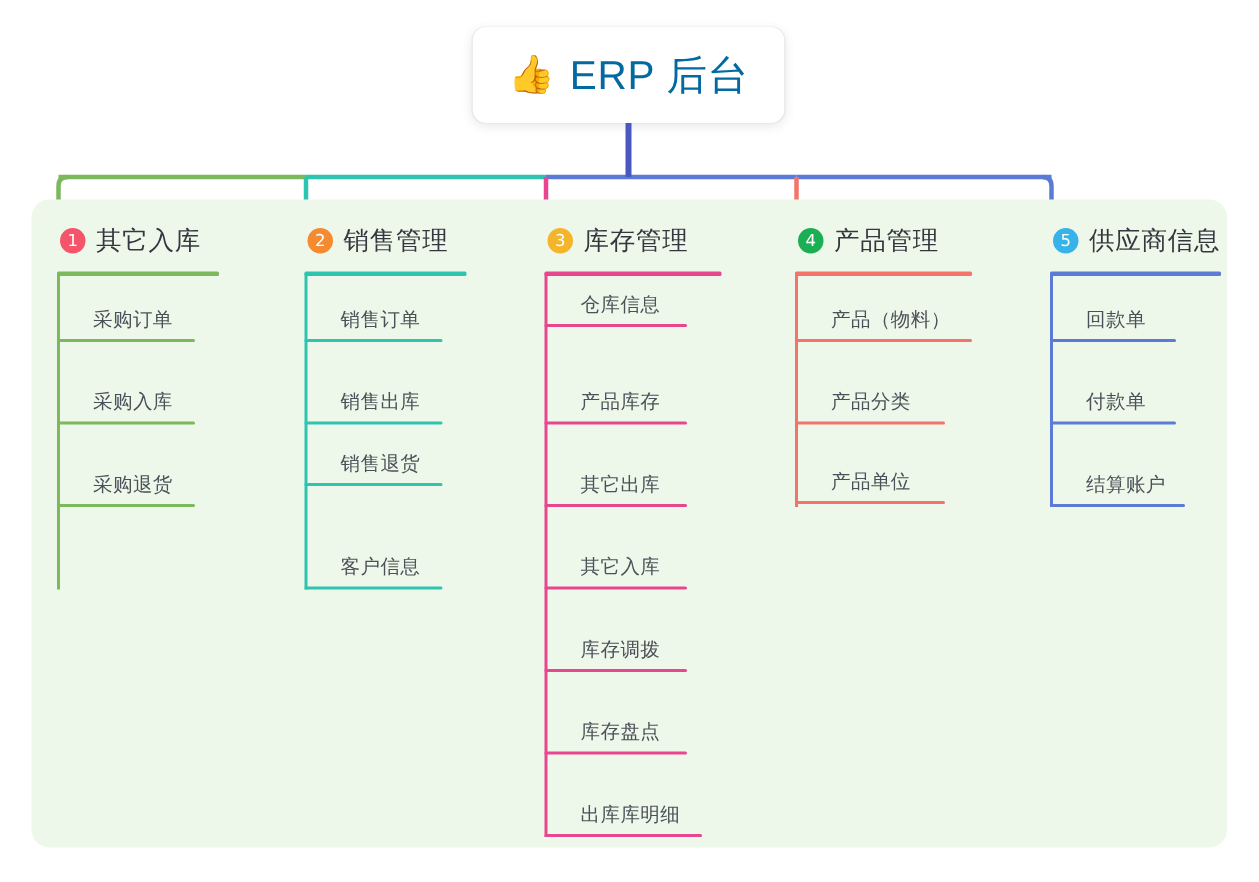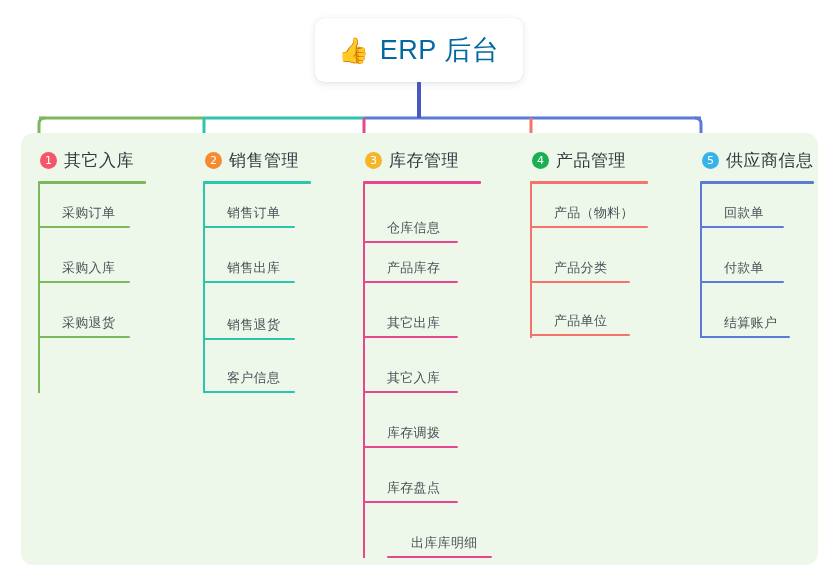--- a/index.html
+++ b/index.html
@@ -190,37 +190,37 @@
         <div class="col-underline" style="width: 108px; background: rgb(46, 196, 176);"></div>
         <div class="spine" style="background: rgb(46, 196, 176); height: 211px;"></div>
         <div class="leaf" style="top: 57px; height: 30px; width: 92px;">
           <span class="leaf-label">销售订单</span>
           <div class="leaf-rule" style="width: 92px; background: rgb(46, 196, 176);"></div>
         </div>
         <div class="leaf" style="top: 112px; height: 30px; width: 92px;">
           <span class="leaf-label">销售出库</span>
           <div class="leaf-rule" style="width: 92px; background: rgb(46, 196, 176);"></div>
         </div>
-        <div class="leaf" style="top: 169px; height: 30px; width: 92px; padding-left: 24px;">
+        <div class="leaf" style="top: 153px; height: 30px; width: 92px; padding-left: 24px;">
           <span class="leaf-label">销售退货</span>
           <div class="leaf-rule" style="width: 92px; background: rgb(46, 196, 176);"></div>
         </div>
         <div class="leaf" style="top: 222px; height: 30px; width: 92px; text-align: right;">
           <span class="leaf-label">客户信息</span>
           <div class="leaf-rule" style="width: 92px; background: rgb(46, 196, 176);"></div>
         </div>
       </div>
       <div class="column" style="left: 363px; top: 141px;">
         <div class="col-head">
           <span class="badge" style="background: rgb(245, 181, 42);">3</span>
           <span class="col-title">库存管理</span>
         </div>
         <div class="col-underline" style="width: 118px; background: rgb(232, 71, 143);"></div>
         <div class="spine" style="background: rgb(232, 71, 143); height: 376px;"></div>
-        <div class="leaf" style="top: 72px; height: 30px; width: 95px; font-family: Liberation Serif, serif;">
+        <div class="leaf" style="top: 47px; height: 30px; width: 95px; font-family: Liberation Serif, serif;">
           <span class="leaf-label">仓库信息</span>
           <div class="leaf-rule" style="width: 95px; background: rgb(232, 71, 143);"></div>
         </div>
         <div class="leaf" style="top: 112px; height: 30px; width: 95px;">
           <span class="leaf-label">产品库存</span>
           <div class="leaf-rule" style="width: 95px; background: rgb(232, 71, 143);"></div>
         </div>
         <div class="leaf" style="top: 167px; height: 30px; width: 95px;">
           <span class="leaf-label">其它出库</span>
           <div class="leaf-rule" style="width: 95px; background: rgb(232, 71, 143);"></div>
@@ -230,21 +230,21 @@
           <div class="leaf-rule" style="width: 95px; background: rgb(232, 71, 143);"></div>
         </div>
         <div class="leaf" style="top: 277px; height: 30px; width: 95px;">
           <span class="leaf-label">库存调拨</span>
           <div class="leaf-rule" style="width: 95px; background: rgb(232, 71, 143);"></div>
         </div>
         <div class="leaf" style="top: 332px; height: 30px; width: 95px;">
           <span class="leaf-label">库存盘点</span>
           <div class="leaf-rule" style="width: 95px; background: rgb(232, 71, 143);"></div>
         </div>
-        <div class="leaf" style="top: 387px; height: 30px; width: 105px; margin-left: 24px;">
+        <div class="leaf" style="top: 387px; height: 30px; width: 105px;">
           <span class="leaf-label">出库库明细</span>
           <div class="leaf-rule" style="width: 105px; background: rgb(232, 71, 143);"></div>
         </div>
       </div>
       <div class="column" style="left: 530px; top: 141px;">
         <div class="col-head">
           <span class="badge" style="background: rgb(26, 175, 84);">4</span>
           <span class="col-title">产品管理</span>
         </div>
         <div class="col-underline" style="width: 118px; background: rgb(244, 115, 106);"></div>

